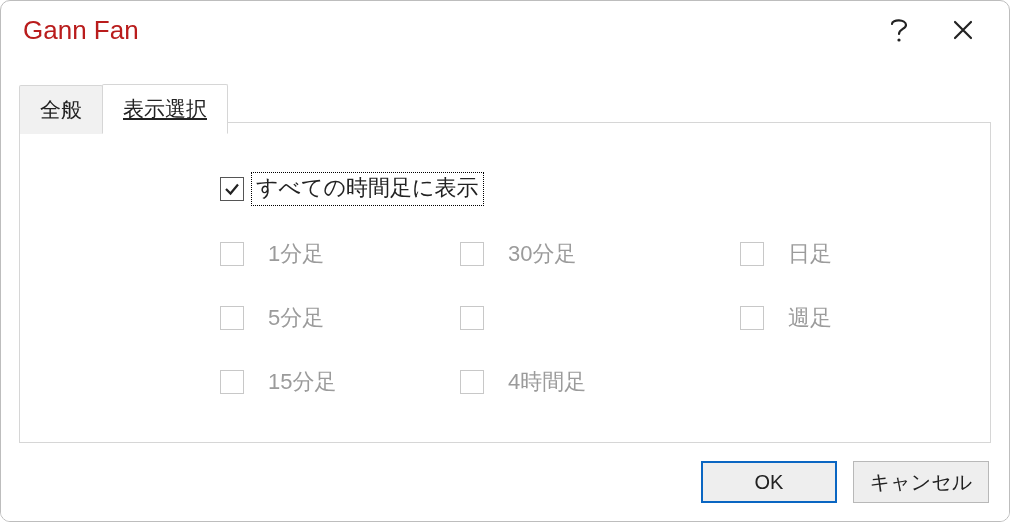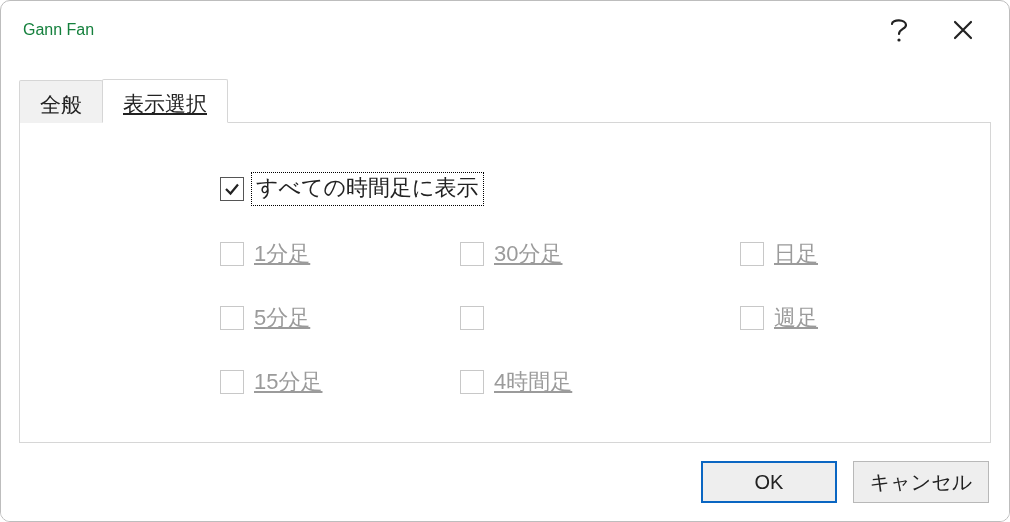--- a/index.html
+++ b/index.html
@@ -21,22 +21,22 @@
     overflow: hidden;
   }
   .titlebar {
     height: 58px;
     display: flex;
     align-items: center;
     padding: 0 14px 0 22px;
   }
   .titlebar .title {
     flex: 1;
-    font-size: 16px;
-    color: #15803d;
+    font-size: 26px;
+    color: #b91c1c;
   }
   .titlebar .tb-btn {
     width: 64px; height: 44px;
     display: flex; align-items: center; justify-content: center;
     font-size: 22px;
     user-select: none;
   }
   .titlebar .help svg, .titlebar .close svg { display:block; }
   .client {
     flex: 1;
@@ -48,30 +48,30 @@
     padding: 16px 18px 0 18px;
   }
   .tabs {
     display: flex;
     align-items: flex-end;
     height: 48px;
     position: relative;
     border-bottom: 1px solid #d6d6d6;
   }
   .tab {
-    padding: 10px 20px 4px 20px;
+    padding: 10px 20px 10px 20px;
     font-size: 21px;
     color: #222;
     border: 1px solid transparent;
     border-bottom: none;
     border-top-left-radius: 2px;
     border-top-right-radius: 2px;
     background: transparent;
     position: relative;
-    top: 1px;
+    top: 12px;
   }
   .tab.inactive {
     background: #f1f1f1;
     border-color: #d6d6d6;
     color: #222;
   }
   .tab.inactive + .tab.inactive { margin-left: -1px; }
   .tab.active {
     background: #fff;
     border-color: #d6d6d6;
@@ -118,21 +118,21 @@
   .grid {
     margin-left: 160px;
     display: grid;
     grid-template-columns: 240px 280px 200px;
     row-gap: 34px;
   }
   .cell {
     display: flex;
     align-items: center;
   }
-  .cell .ck-label { margin-left: 10px; text-decoration: underline; }
+  .cell .ck-label { margin-left: 24px; }
   .button-row {
     height: 78px;
     display: flex;
     justify-content: flex-end;
     align-items: center;
     padding-right: 20px;
     gap: 16px;
   }
   .btn {
     width: 136px; height: 42px;

